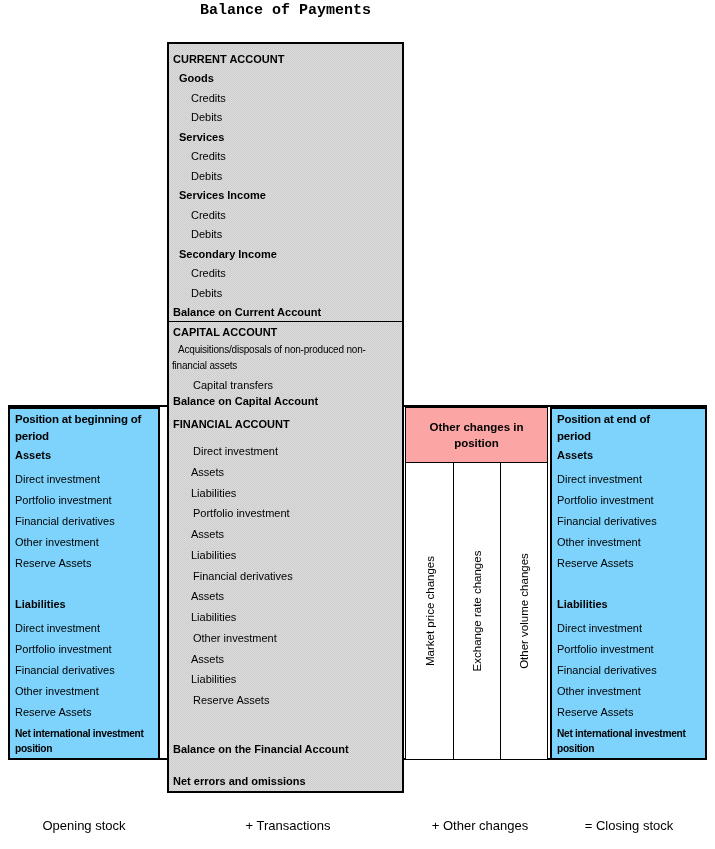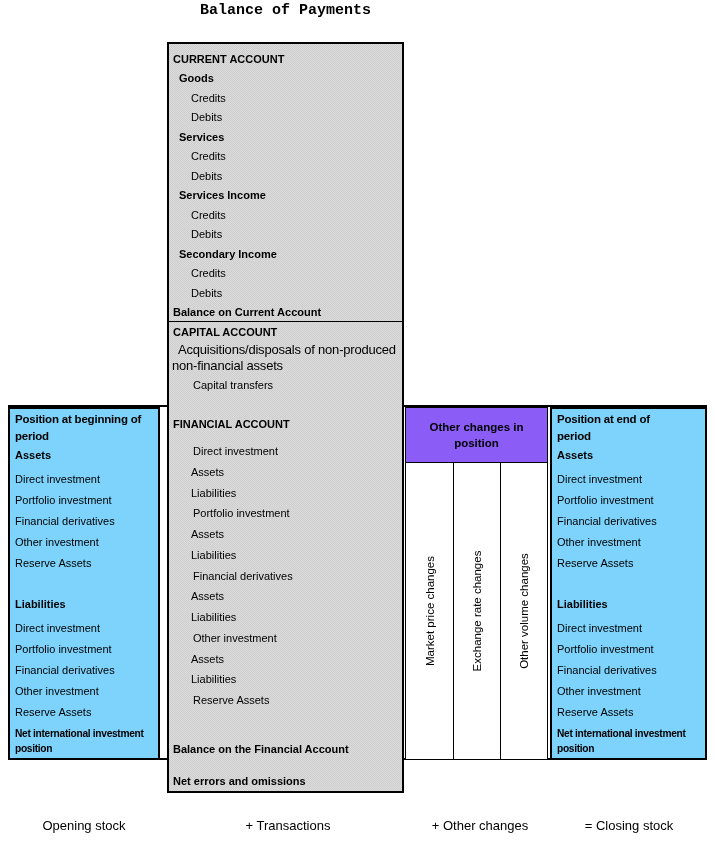--- a/index.html
+++ b/index.html
@@ -30,37 +30,37 @@
   .sec-financial .bal{margin-top:auto;margin-bottom:3px;height:16px;}
   .sec-neterr{flex:1;display:flex;align-items:flex-end;padding-bottom:4px;}
 
   .row{display:flex;align-items:center;}
   .hdr{font-weight:700;padding-left:4px;display:flex;align-items:center;}
   .bal{font-weight:700;padding-left:4px;display:flex;align-items:center;}
   .s-group-bold{font-weight:700;padding-left:10px;}
   .s-group{padding-left:24px;}
   .s-sub{padding-left:22px;}
   .s-plain{padding-left:0;}
-  .s-wrap{display:block;height:33px;line-height:15.5px;padding-left:3px;padding-right:2px;text-indent:6px;font-size:13px;letter-spacing:-0.2px;}
+  .s-wrap{display:block;height:33px;line-height:15.5px;padding-left:3px;padding-right:2px;text-indent:6px;font-size:10px;letter-spacing:-0.2px;}
 
   
   .side{position:absolute;top:407px;height:353px;border:2px solid #000;box-sizing:border-box;background:#7dd3fc;font-size:11px;
     display:flex;flex-direction:column;padding:2px 2px 2px 5px;}
   .side.left{left:8px;width:152px;}
   .side.right{left:550px;width:157px;}
   .btitle{font-weight:700;font-size:11.5px;line-height:17px;letter-spacing:-0.2px;}
   .side.right .btitle{max-width:112px;}
   .hdr2{font-weight:700;height:20px;display:flex;align-items:center;}
   .side .rows{margin-top:4px;}
   .side .row{height:20.8px;}
   .hdr2.liab{margin-top:21px;}
   .bfooter{margin-top:auto;font-weight:700;line-height:15px;font-size:10.2px;letter-spacing:-0.3px;}
 
   
-  .oc-header{position:absolute;left:405px;top:407px;width:143px;height:56px;border:1.5px solid #000;box-sizing:border-box;background:#8b5cf6;
+  .oc-header{position:absolute;left:405px;top:407px;width:143px;height:56px;border:1.5px solid #000;box-sizing:border-box;background:#fca5a5;
     display:flex;align-items:center;justify-content:flex-start;text-align:center;font-weight:700;font-size:11.5px;line-height:16px;padding:0 16px;}
   .vcol{position:absolute;top:462px;height:298px;border:1.5px solid #000;box-sizing:border-box;background:#fff;}
   #vcol-1{left:405px;width:49px;}
   #vcol-2{left:452.5px;width:49px;}
   #vcol-3{left:500px;width:48px;}
   .vlabel{position:absolute;top:50%;left:50%;transform:translate(-50%,-50%) rotate(-90deg);white-space:nowrap;font-size:11.5px;}
 
   
   .flabel{position:absolute;top:818px;width:160px;text-align:center;font-size:13px;}
   #flabel-0{left:4px;}
@@ -113,20 +113,21 @@
         <div class="row s-group-bold">Secondary Income</div>
         <div class="row s-sub">Credits</div>
         <div class="row s-sub">Debits</div>
       </div>
     <div class="row bal">Balance on Current Account</div>
   </div>
   <div class="sec sec-capital">
     <div class="row hdr">CAPITAL ACCOUNT</div>
     <div class="s-wrap">Acquisitions/disposals of non-produced non-financial assets</div>
     <div class="row s-group">Capital transfers</div>
+    <div class="row bal">Balance on Capital Account</div>
   </div>
   <div class="sec sec-financial">
     <div class="row hdr">FINANCIAL ACCOUNT</div>
     <div class="rows">
         <div class="row s-group">Direct investment</div>
         <div class="row s-sub">Assets</div>
         <div class="row s-sub">Liabilities</div>
         <div class="row s-group">Portfolio investment</div>
         <div class="row s-sub">Assets</div>
         <div class="row s-sub">Liabilities</div>

